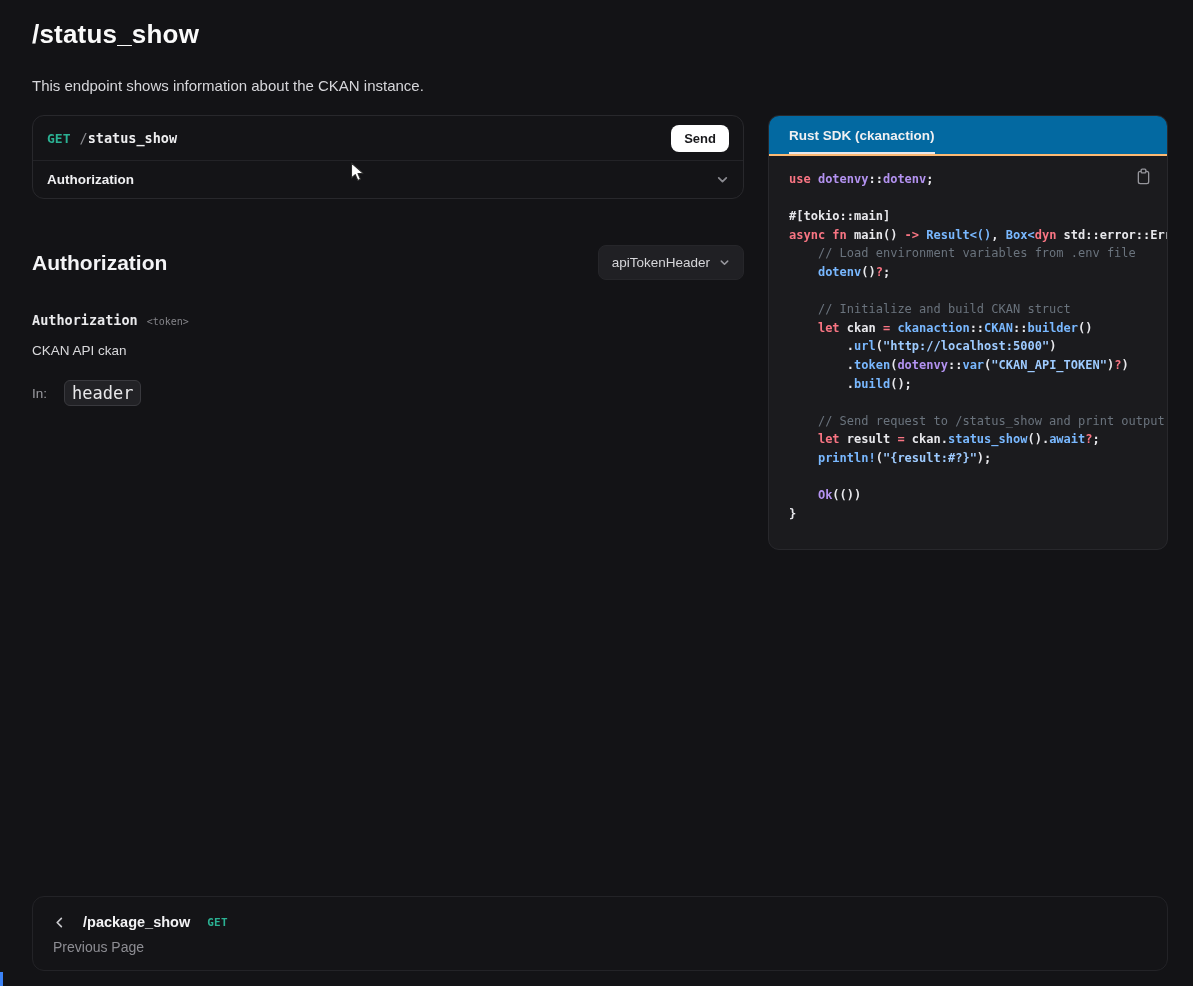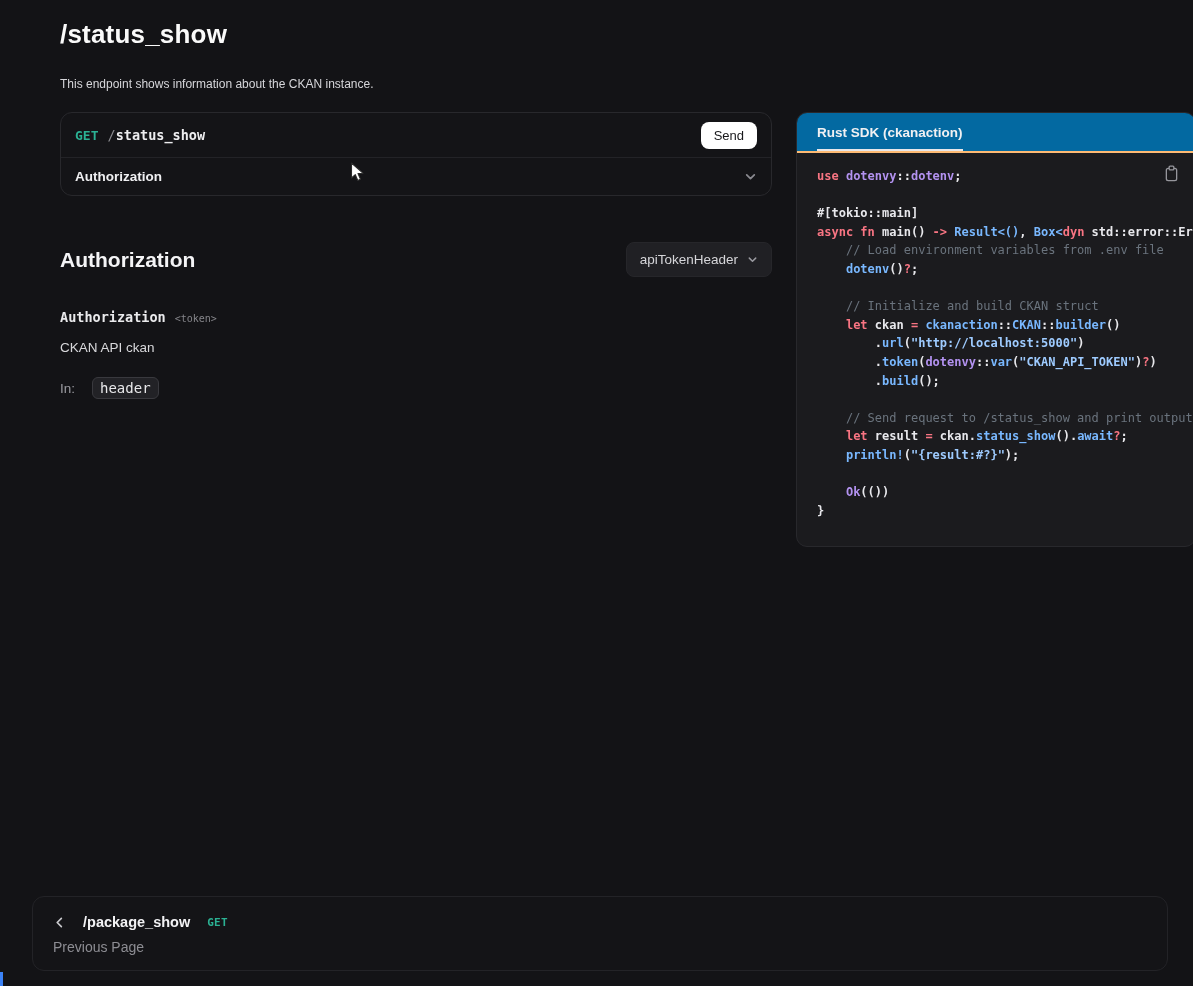--- a/index.html
+++ b/index.html
@@ -3,55 +3,55 @@
 <meta charset="utf-8">
 <style>
   * { margin:0; padding:0; box-sizing:border-box; }
   html,body { background:#0e0e10; }
   body {
     width:1193px; height:986px; position:relative; overflow:hidden;
     font-family:"Liberation Sans","DejaVu Sans",sans-serif;
     background:var(--page-bg,#131316);
     display:flex; flex-direction:column;
   }
-  .content { padding:0 11px 0 32px; display:flex; flex-direction:column; flex:1;margin-left:28px; }
+  .content { padding:0 11px 0 32px; display:flex; flex-direction:column; flex:1; }
 
   h1.page-title { margin-top:19px; font-size:26px; font-weight:700; color:#fafafa; letter-spacing:.2px; }
-  p.page-desc { margin-top:27px; font-size:12px; color:#d6d6da; }
+  p.page-desc { margin-top:27px; font-size:15px; color:#d6d6da; }
 
   .columns { margin-top:21px; display:grid; grid-template-columns:712px 400px; column-gap:24px; align-items:start; }
 
   
   .request-panel { border:1px solid #28282c; border-radius:12px; overflow:hidden; background:#141417; }
   .url-bar { height:36px; background:#1d1d20; display:flex; align-items:center; justify-content:center;
              font-size:13px; color:#8a8a90; cursor:pointer; }
   .request-row { height:44px; display:flex; align-items:center; padding:0 14px; }
   .req-method { font-family:"DejaVu Sans Mono",monospace; font-size:13px; font-weight:700;
                 color:var(--accent-teal,#2bb193); margin-right:9px; }
   .req-path { font-family:"DejaVu Sans Mono",monospace; font-size:13.5px; font-weight:700; color:#ededef; }
   .req-path .slash { color:#8b8b90; font-weight:400; }
   .send-btn { margin-left:auto; background:#ffffff; color:#18181b; border:none; border-radius:8px;
-              padding:6px 13px; font-size:13px; font-weight:400; font-family:inherit; cursor:pointer; }
+              padding:6px 13px; font-size:13px; font-weight:700; font-family:inherit; cursor:pointer; }
   .panel-divider { border-top:1px solid #232327; }
   .auth-row { height:37px; display:flex; align-items:center; padding:0 14px; cursor:pointer; }
   .auth-row-label { font-size:13.5px; font-weight:700; color:#f0f0f2; }
   .auth-row .chev { margin-left:auto; }
 
   
   .auth-head { margin-top:46px; display:flex; align-items:center; justify-content:space-between; }
   .auth-heading { font-size:21px; font-weight:700; color:#f4f4f6; }
   .scheme-select { display:flex; align-items:center; gap:9px; background:#202024; border:1px solid #26262a;
                    border-radius:8px; padding:9px 13px; font-size:13.5px; color:#d6d6da; cursor:pointer; }
   .param-row { margin-top:32px; display:flex; align-items:baseline; gap:9px; }
   .param-name { font-family:"DejaVu Sans Mono",monospace; font-size:13.5px; font-weight:700; color:#eaeaec; }
   .param-type { font-family:"DejaVu Sans Mono",monospace; font-size:10px; color:#85858a; }
   .param-desc { margin-top:15px; font-size:13.5px; color:#d8d8db; }
   .in-row { margin-top:22px; display:flex; align-items:center; gap:17px; }
   .in-label { font-size:13.5px; color:#9a9aa0; }
-  .in-chip { font-family:"DejaVu Sans Mono",monospace; font-size:14px; color:#e8e8ea;
+  .in-chip { font-family:"DejaVu Sans Mono",monospace; font-size:17px; color:#e8e8ea;
              background:#222226; border:1px solid #39393e; border-radius:6px; padding:2px 7px; }
 
   
   .sdk-panel { border:1px solid #28282c; border-radius:11px; overflow:hidden; background:#1b1b1e; }
   .sdk-header { background:#0369a1; padding:0 20px; border-bottom:2px solid #fdba74; }
   .sdk-tab { display:inline-block; padding:12px 0 9px; font-size:13.5px; font-weight:700; color:#f0f0f2;
              border-bottom:2px solid #e7e7ea; cursor:pointer; }
   .sdk-body { position:relative; padding:14px 20px 26px; overflow:hidden; }
   .copy-btn { position:absolute; top:10px; right:14px; background:none; border:none; cursor:pointer; padding:2px; }
   .code { font-family:"DejaVu Sans Mono",monospace; font-size:12px; line-height:18.6px; font-weight:700;

